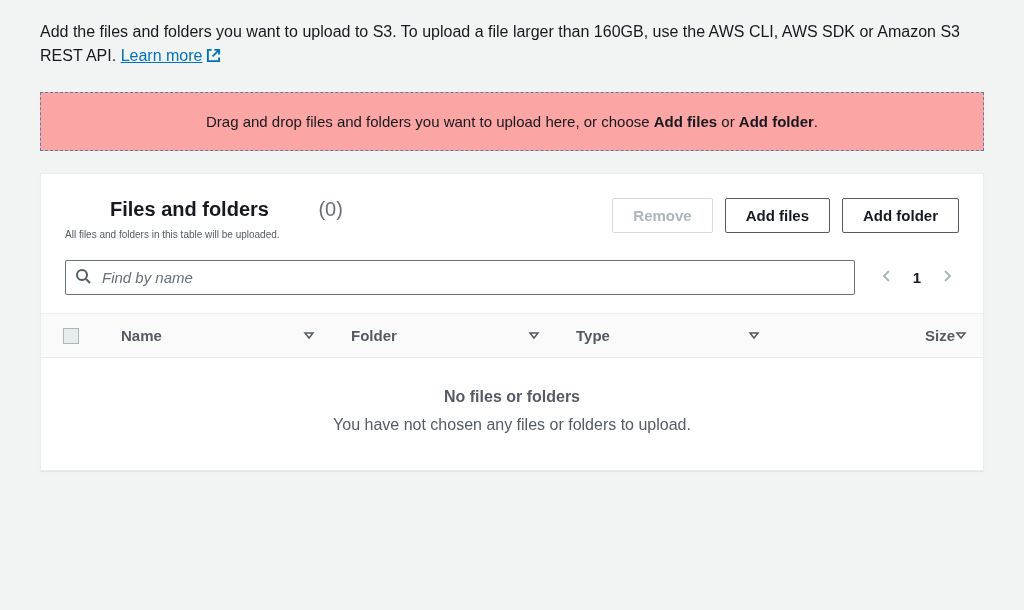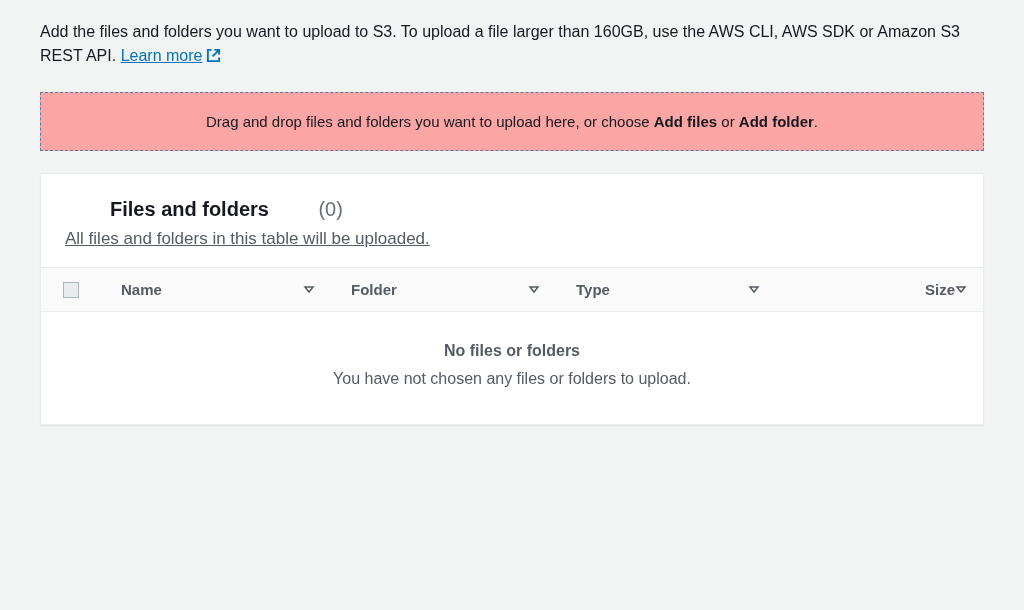--- a/index.html
+++ b/index.html
@@ -83,24 +83,23 @@
       font-size: 20px;
       font-weight: 700;
       color: #16191f;
       margin-left: 45px;
     }
     .panel-count {
       font-weight: 400;
       color: #687078;
     }
     .panel-subtitle {
-      font-size: 17px;
+      font-size: 10px;
       color: #545b64;
       margin-top: 8px;
-      text-decoration: underline;
     }
     .panel-actions {
       display: flex;
       gap: 12px;
     }
     .btn {
       border: 1px solid #545b64;
       background: #fff;
       color: #16191f;
       font-weight: 700;
@@ -243,22 +242,51 @@
 
   <div class="panel">
     <div class="panel-header">
       <div class="panel-header-left">
         <div>
           <span class="panel-title">Files and folders</span>
           <span class="panel-title panel-count">(0)</span>
         </div>
         <div class="panel-subtitle">All files and folders in this table will be uploaded.</div>
       </div>
+      <div class="panel-actions">
+        <button class="btn" disabled="">Remove</button>
+        <button class="btn">Add files</button>
+        <button class="btn">Add folder</button>
+      </div>
     </div>
 
+    <div class="search-row">
+      <div class="search-wrap">
+        <span class="search-icon">
+          <svg width="16" height="16" viewBox="0 0 16 16" fill="none" stroke="currentColor" stroke-width="2">
+              <circle cx="7" cy="7" r="5"></circle>
+              <line x1="11" y1="11" x2="15" y2="15"></line>
+            </svg>
+        </span>
+        <input class="search-input" type="text" placeholder="Find by name" style="">
+      </div>
+      <div class="pagination">
+        <span class="pg-arrow">
+          <svg width="16" height="16" viewBox="0 0 16 16" fill="none" stroke="currentColor" stroke-width="2">
+              <path d="M10 3L5 8l5 5"></path>
+            </svg>
+        </span>
+        <span class="pg-num">1</span>
+        <span class="pg-arrow">
+          <svg width="16" height="16" viewBox="0 0 16 16" fill="none" stroke="currentColor" stroke-width="2">
+              <path d="M6 3l5 5-5 5"></path>
+            </svg>
+        </span>
+      </div>
+    </div>
 
     <div class="table">
       <div class="thead">
         <div class="th th-checkbox">
           <div class="checkbox"></div>
         </div>
         <div class="th th-name">
           <span>Name</span>
           <span class="sort-icon"><svg width="12" height="12" viewBox="0 0 12 12" fill="none" stroke="currentColor" stroke-width="1.5">
                 <path d="M2 4l4 5 4-5z"></path>

